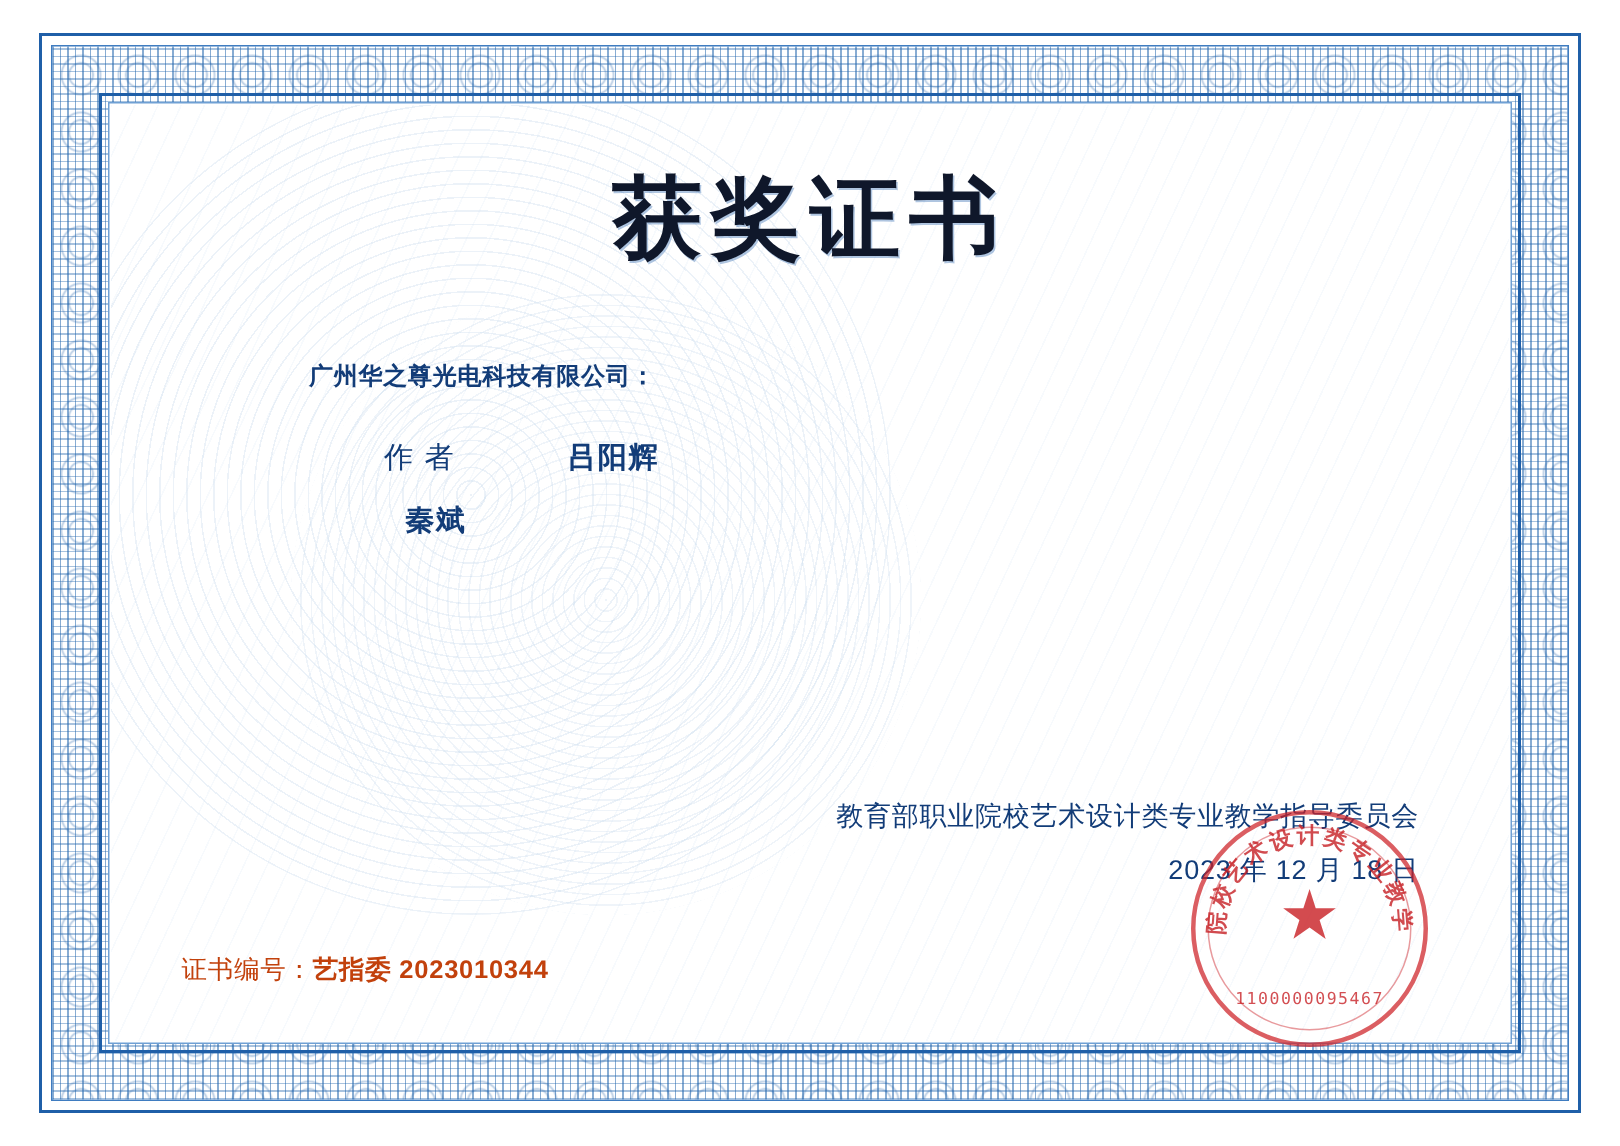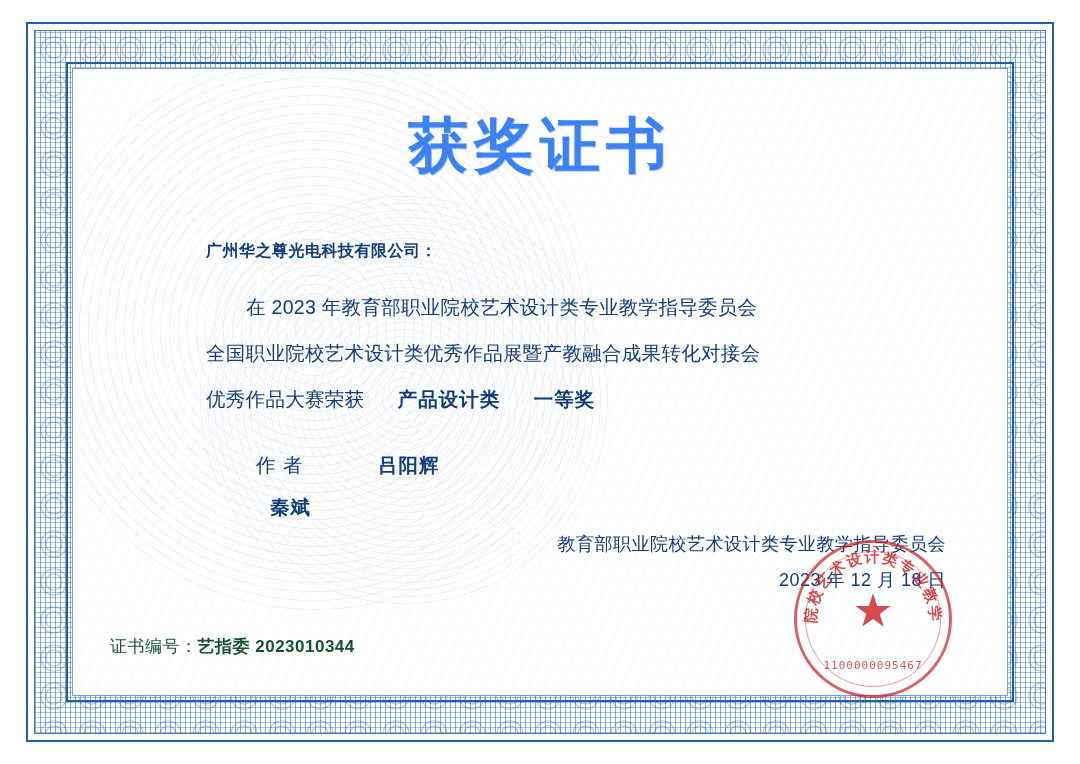--- a/index.html
+++ b/index.html
@@ -156,21 +156,21 @@
     padding: 0 60px;
   }
 
   .title {
     text-align: center;
     margin-top: 36px;
     font-family: "DejaVu Sans", "Liberation Sans", sans-serif;
     font-size: 60px;
     font-weight: bold;
     letter-spacing: 6px;
-    color: #3b82f6;
+    color: #0f172a;
     text-shadow: 1px 1px 0 rgba(26,88,165,.35);
   }
 
   .recipient {
     margin-top: 54px;
     margin-left: 72px;
     font-size: 16px;
     font-weight: bold;
     color: #123c78;
     letter-spacing: .5px;
@@ -216,23 +216,23 @@
     bottom: 96px;
     text-align: right;
     color: #123c78;
     font-size: 18px;
     line-height: 36px;
     letter-spacing: .5px;
   }
 
   .serial {
     position: absolute;
-    left: 36px;
+    left: 47px;
     bottom: 36px;
-    color: #14532d;
+    color: #c2410c;
     font-size: 17px;
     letter-spacing: .5px;
   }
   .serial .serial-value { font-weight: bold; }
 
   
   .seal {
     position: absolute;
     right: 128px;
     bottom: 66px;
@@ -297,31 +297,20 @@
     <div class="wm-rings"></div>
     <div class="wm-rings r2"></div>
   </div>
 
   <div class="content">
 
     <div class="title">获奖证书</div>
 
     <div class="recipient">广州华之尊光电科技有限公司：</div>
 
-    <div class="body-text">
-      <div class="line indent">在 2023 年教育部职业院校艺术设计类专业教学指导委员会</div>
-      <div class="line">全国职业院校艺术设计类优秀作品展暨产教融合成果转化对接会</div>
-      <div class="line">
-        <span>优秀作品大赛荣获</span>
-        <span class="gap"></span>
-        <span class="em">产品设计类</span>
-        <span class="gap"></span>
-        <span class="em">一等奖</span>
-      </div>
-    </div>
 
     <div class="fields">
       <div class="field-row">
         <span class="field-label">作    者</span>
         <span class="field-value">吕阳辉</span>
       </div>
       <div class="field-row">
         <span class="field-value">秦斌</span>
       </div>
     </div>

